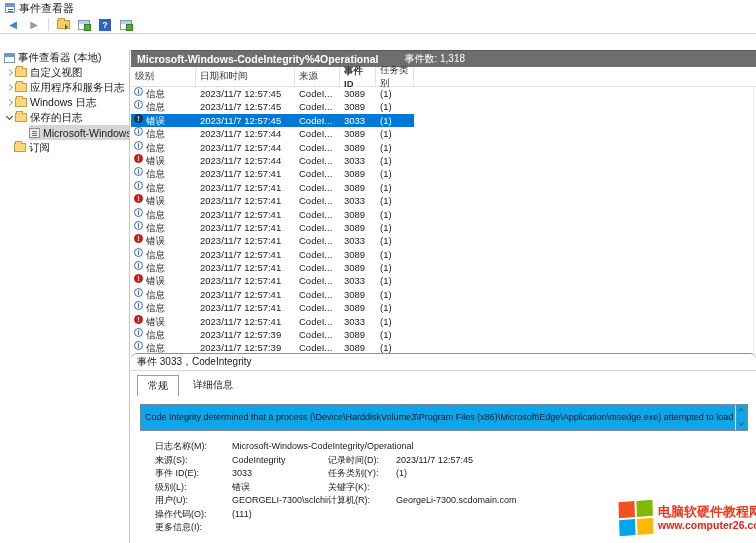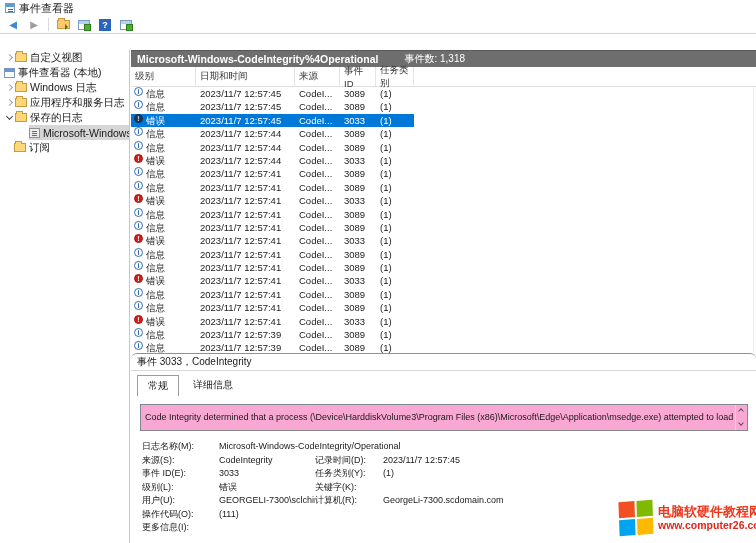--- a/index.html
+++ b/index.html
@@ -47,21 +47,21 @@
   .t-log::before { content:""; position:absolute; left:2px; top:2px; right:2px; height:1px; background:#6b6b6b; box-shadow:0 2px 0 #6b6b6b, 0 4px 0 #6b6b6b; }
   .hl { display:flex; align-items:center; height:15px; padding-right:4px; }
   .tree-item.selected .hl { background:#d6d6d6; }
   
   .content { position:absolute; left:131px; top:0; right:0; bottom:0; background:#fff; }
   .loghead { height:17px; background:#6e6e6e; color:#fff; display:flex; align-items:center; padding-left:6px; gap:26px; border-top:1px solid #5a5a5a; }
   .loghead .lt { font-size:10.5px; font-weight:bold; white-space:nowrap; }
   .loghead .lc { font-size:10px; white-space:nowrap; }
   .colhead { height:20px; display:flex; border-bottom:1px solid #e0e0e0; }
   .hcell { display:flex; align-items:center; padding-left:4px; font-size:9.5px; color:#333; border-right:1px solid #e3e3e3; }
-  .h-level{width:65px;} .h-date{width:99px;} .h-source{width:45px;} .h-id{width:36px;} .h-cat{width:38px;}
+  .h-level{width:65px;} .h-date{width:99px;} .h-source{width:45px;} .h-id{width:36px;font-weight:bold;} .h-cat{width:38px;}
   .list { position:absolute; top:37px; left:0; right:2px; height:266px; overflow:hidden; border-right:1px solid #ededed; }
   .event-row { display:flex; height:13.4px; line-height:13.4px; width:283px; font-size:9.5px; white-space:nowrap; }
   .event-row .cell { overflow:hidden; }
   .c-level { width:65px; display:flex; align-items:flex-start; padding-left:3px; }
   .c-date { width:99px; padding-left:4px; }
   .c-source { width:45px; padding-left:4px; }
   .c-id { width:36px; padding-left:4px; }
   .c-cat { width:38px; padding-left:4px; }
   .lvl-icon { width:9px; height:9px; border-radius:50%; flex:none; margin-right:3px; font-size:7px; line-height:8px; text-align:center; font-weight:bold; }
   .event-row.info .lvl-icon { border:1px solid #2f6db6; color:#2f6db6; background:#fff; }
@@ -69,30 +69,30 @@
   .event-row.error .lvl-icon { background:#cc1f1a; border:1px solid #b01712; color:#fff; }
   .event-row.error .lvl-icon::after { content:"!"; }
   .event-row.selected { background:#0078d7; color:#fff; }
   .event-row.selected .lvl-icon { background:#1f3a5f; border-color:#16293f; color:#cfd8e8; }
   
   .bottom { position:absolute; left:0; right:0; top:303px; height:191px; border-top:1px solid #919191; background:#fff;border-radius:6px; }
   .ev-head { height:17px; line-height:16px; padding-left:6px; font-size:10px; border-bottom:1px solid #d9d9d9; white-space:nowrap; }
   .tabs { height:24px; display:flex; align-items:flex-end; padding-left:6px; gap:4px; }
   .tab { font-size:10px; padding:3px 10px 3px 10px; color:#222; }
   .tab.active { border:1px solid #9b9b9b; border-bottom:0; background:#fff; position:relative; top:1px; }
-  .msgbox { margin:9px 8px 0 9px; height:27px; border:1px solid #828790; display:flex; background:#f9a8d4; }
+  .msgbox { margin:9px 8px 0 9px; height:27px; border:1px solid #828790; display:flex; background:#0ea5e9; }
   .msgtext { flex:1; font-size:9px; line-height:25px; padding:0 4px; white-space:nowrap; overflow:hidden; }
   .spin { width:12px; border-left:1px solid #dcdcdc; display:flex; flex-direction:column; align-items:center; justify-content:space-between; padding:3px 0; }
   .spin i { width:5px; height:5px; position:relative; display:block; }
   .spin i::before { content:""; position:absolute; left:0; top:1px; width:3px; height:3px; border-right:1px solid #555; border-bottom:1px solid #555; }
   .spin .up::before { transform:rotate(-135deg); }
   .spin .dn::before { transform:rotate(45deg); top:-1px; }
   .details { margin-top:9px; font-size:9px; }
   .drow { display:flex; height:13.5px; line-height:13.5px; padding-left:11px; white-space:nowrap; }
-  .dl1 { width:77px; flex:none; }
+  .dl1 { width:77px; flex:none;margin-left:13px; }
   .dv1 { width:96px; flex:none; overflow:hidden; }
   .drow.full .dv1 { width:auto; flex:1; }
   .dl2 { width:68px; flex:none; }
   .dv2 { flex:1; overflow:hidden; }
   .linktext { color:#0a60c2; text-decoration:underline; }
   
   .watermark { position:absolute; right:0; bottom:0; width:139px; height:48px; background:#fff; display:flex; align-items:center; gap:5px; padding:4px 4px 6px 2px; }
   .wm-logo { display:grid; grid-template-columns:16px 16px; grid-template-rows:16px 16px; gap:2px; transform:rotate(-2deg) skewY(-2deg); flex:none; }
   .wm-logo span { display:block; }
   .sq-red{background:#f25022;} .sq-green{background:#7fba00;} .sq-blue{background:#00a4ef;} .sq-yellow{background:#ffb900;}
@@ -129,38 +129,38 @@
         <span class="ico-help">?</span>
       </span>
     <span class="tb-btn">
         <span class="ico-window"></span>
       </span>
   </div>
 
   <div class="bodyarea">
 
     <div class="tree">
+      <div class="tree-item" style="padding-left:4px">
+        <span class="ticon t-root"></span>
+        <span>事件查看器 (本地)</span>
+      </div>
       <div class="tree-item" style="padding-left:5px">
         <span class="chev closed"></span>
         <span class="ticon t-folder"></span>
         <span>自定义视图</span>
       </div>
-      <div class="tree-item" style="padding-left:4px">
-        <span class="ticon t-root"></span>
-        <span>事件查看器 (本地)</span>
+      <div class="tree-item" style="padding-left:5px">
+        <span class="chev closed"></span>
+        <span class="ticon t-folder"></span>
+        <span>应用程序和服务日志</span>
       </div>
       <div class="tree-item" style="padding-left:5px">
         <span class="chev closed"></span>
         <span class="ticon t-folder"></span>
         <span>Windows 日志</span>
-      </div>
-      <div class="tree-item" style="padding-left:5px">
-        <span class="chev closed"></span>
-        <span class="ticon t-folder"></span>
-        <span>应用程序和服务日志</span>
       </div>
       <div class="tree-item" style="padding-left:5px">
         <span class="chev open"></span>
         <span class="ticon t-folder"></span>
         <span>保存的日志</span>
       </div>
       <div class="tree-item selected" style="padding-left:29px">
         <span class="hl">
           <span class="ticon t-log"></span>
           <span>Microsoft-Windows-Co</span>

